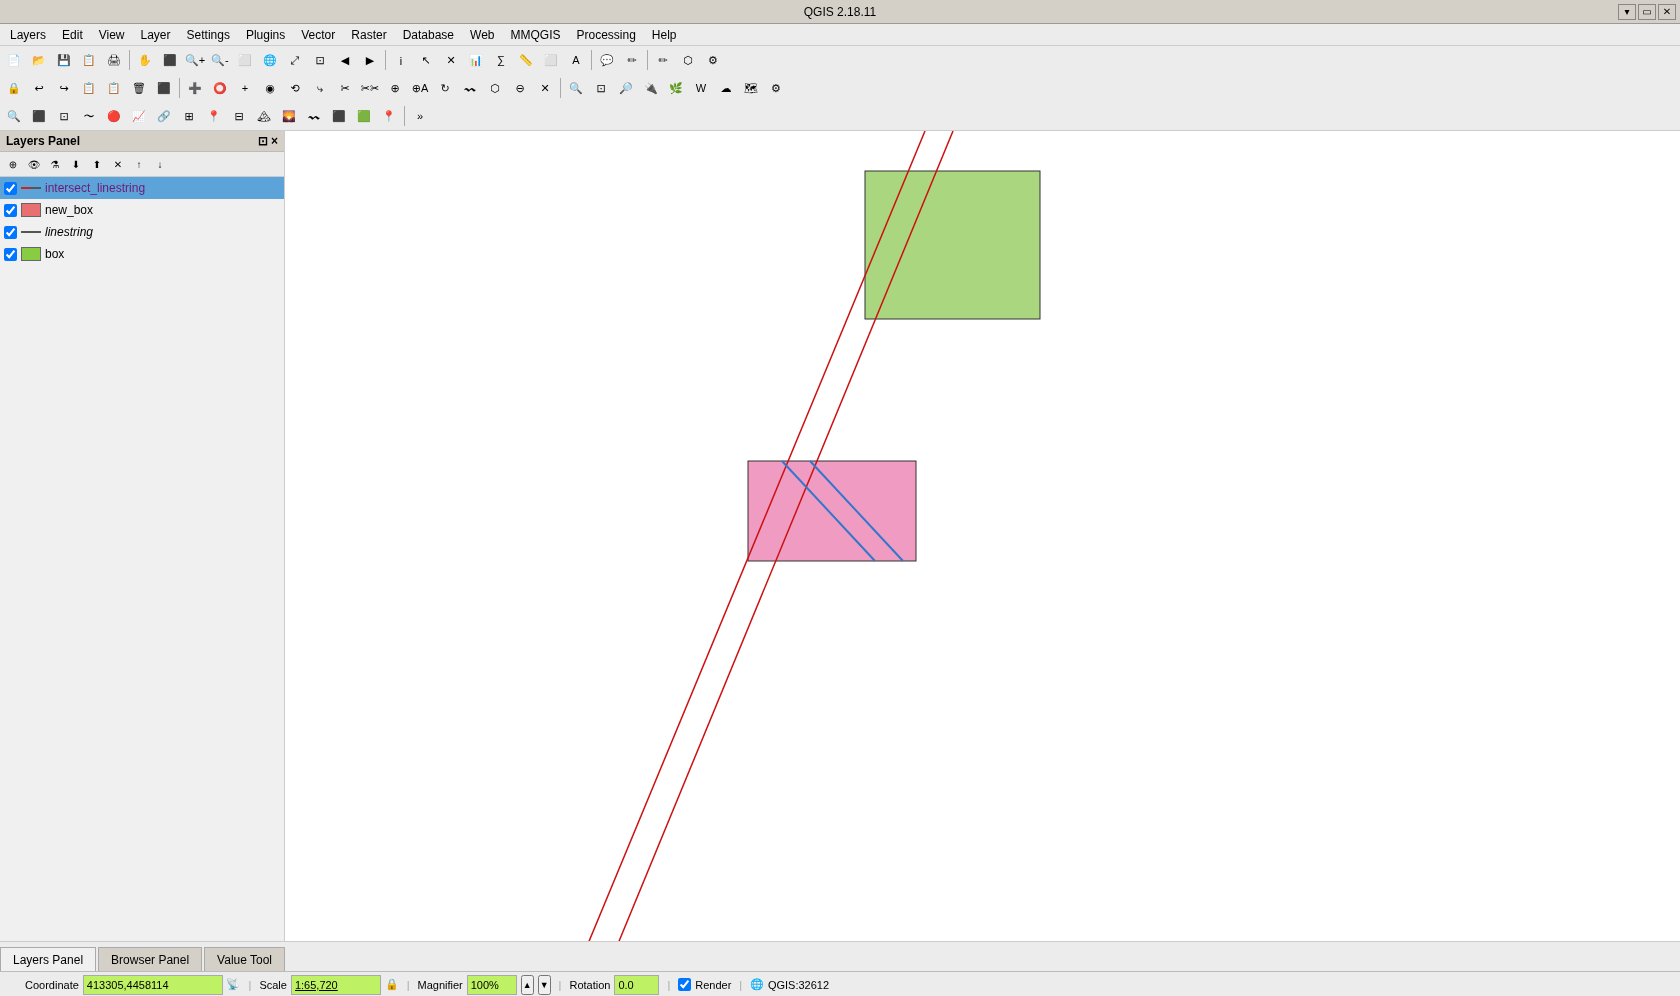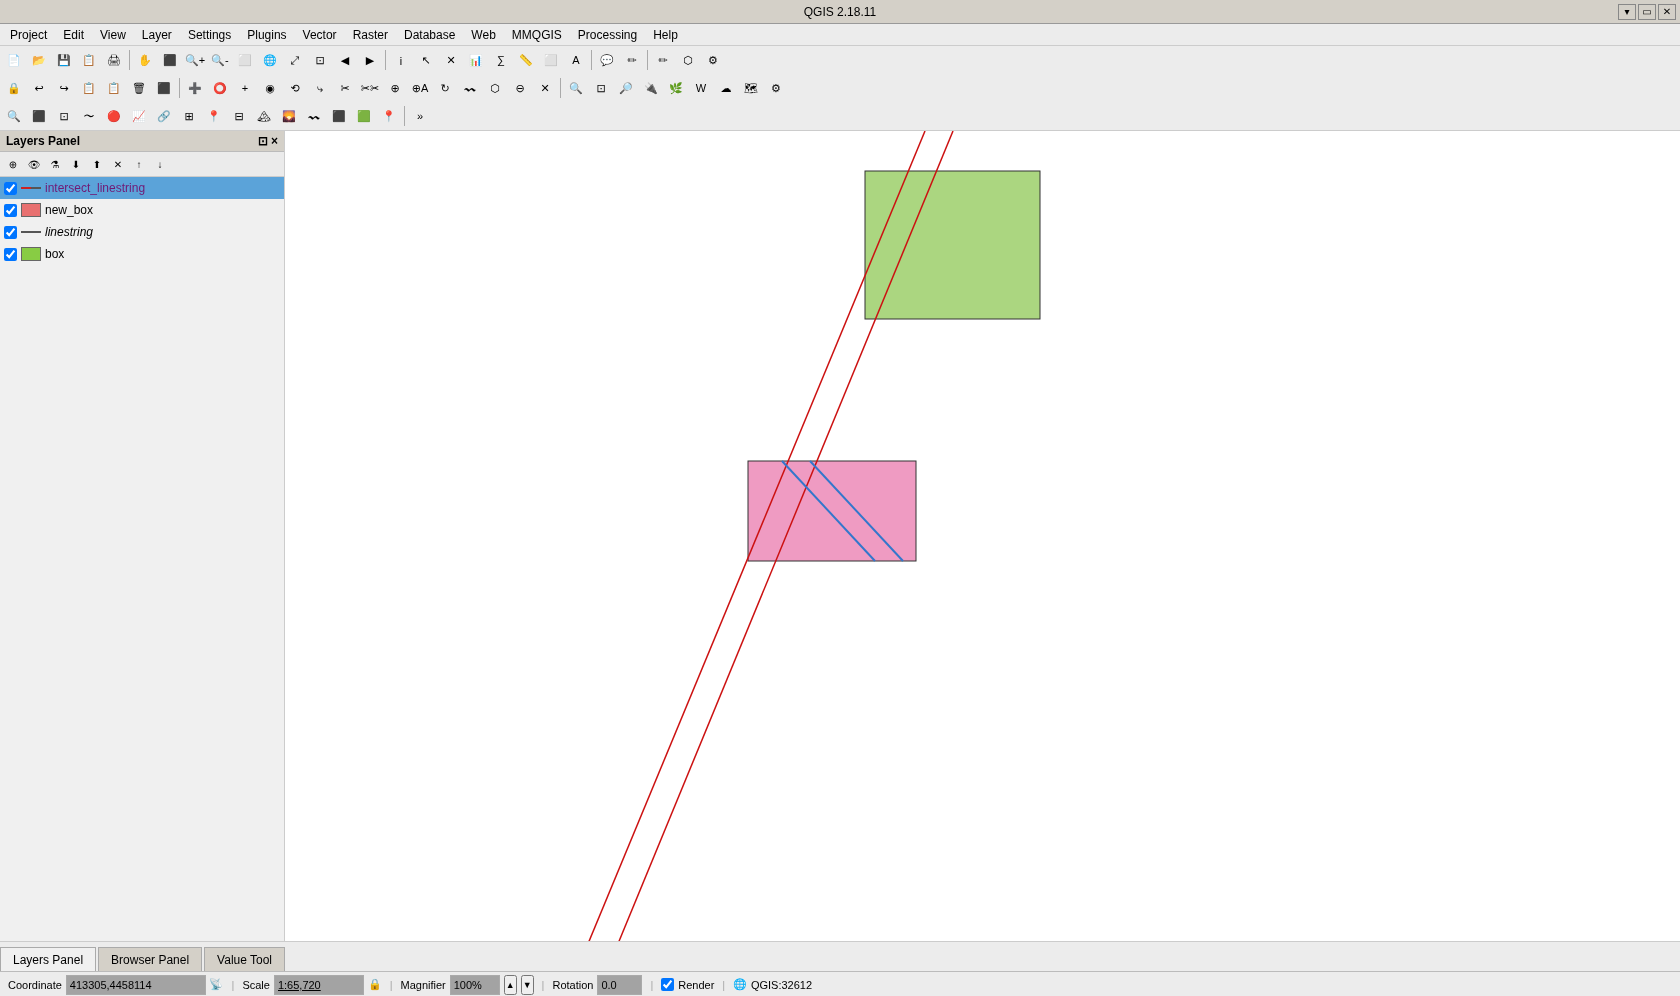--- a/index.html
+++ b/index.html
@@ -183,28 +183,28 @@
     }
     .bottom-tab.active { background: #f0f0f0; }
 
     
     #status-bar {
       height: 26px;
       background: #ececec;
       border-top: 1px solid #bbb;
       display: flex;
       align-items: center;
-      padding: 0 8px;
+      padding: 0 25px;
       font-size: 11px;
       gap: 4px;
     }
     .status-input {
       height: 20px;
       border: 1px solid #aaa;
-      background: #a3a3a3;
+      background: #bef264;
       padding: 0 3px;
       font-size: 11px;
     }
     .status-sep { color: #aaa; margin: 0 4px; }
 
     
     #map-svg {
       position: absolute;
       top: 0; left: 0;
       width: 100%; height: 100%;
@@ -216,21 +216,21 @@
 <div id="title-bar">
   <span>QGIS 2.18.11</span>
   <div id="title-bar-controls">
     <div class="win-btn">▾</div>
     <div class="win-btn">▭</div>
     <div class="win-btn">✕</div>
   </div>
 </div>
 
 <div id="menu-bar">
-  <div class="menu-item">Project</div>
+  <div class="menu-item">Layers</div>
   <div class="menu-item">Edit</div>
   <div class="menu-item">View</div>
   <div class="menu-item">Layer</div>
   <div class="menu-item">Settings</div>
   <div class="menu-item">Plugins</div>
   <div class="menu-item">Vector</div>
   <div class="menu-item">Raster</div>
   <div class="menu-item">Database</div>
   <div class="menu-item">Web</div>
   <div class="menu-item">MMQGIS</div>

